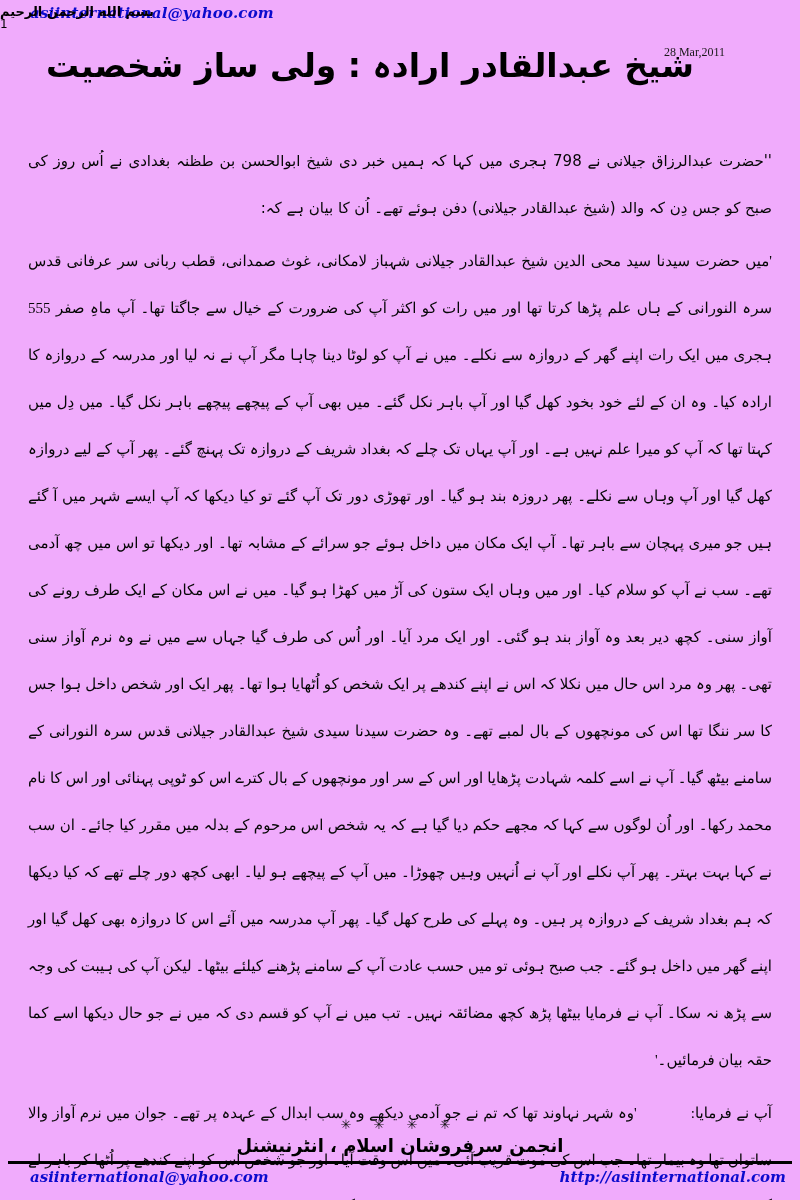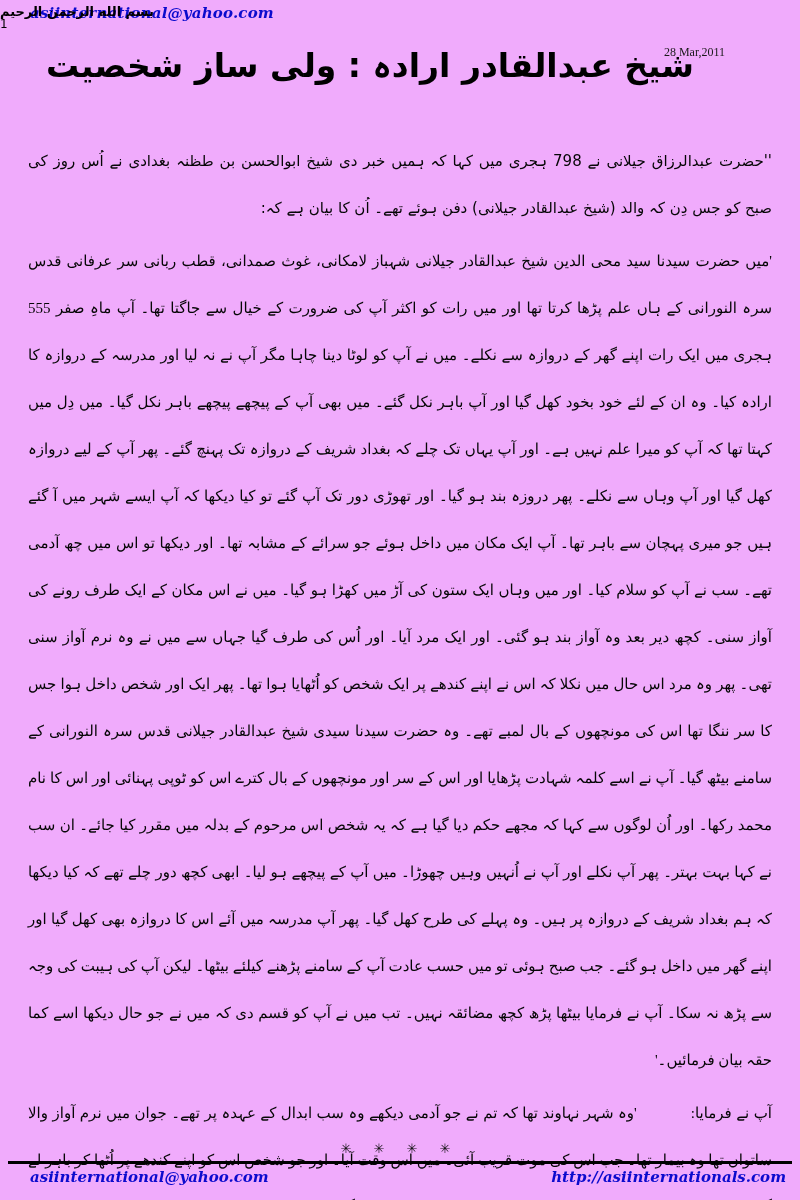--- a/index.html
+++ b/index.html
@@ -67,20 +67,21 @@
   <div class="page-title">شیخ عبدالقادر ارادہ : ولی ساز شخصیت</div>
 
   <div class="doc-body">
     <div class="urdu-para">''حضرت عبدالرزاق جیلانی نے 798 ہجری میں کہا کہ ہمیں خبر دی شیخ ابوالحسن بن طظنہ بغدادی نے اُس روز کی صبح کو جس دِن کہ والد (شیخ عبدالقادر جیلانی) دفن ہوئے تھے۔ اُن کا بیان ہے کہ:</div>
     <div class="urdu-para">'میں حضرت سیدنا سید محی الدین شیخ عبدالقادر جیلانی شہباز لامکانی، غوث صمدانی، قطب ربانی سر عرفانی قدس سرہ النورانی کے ہاں علم پڑھا کرتا تھا اور میں رات کو اکثر آپ کی ضرورت کے خیال سے جاگتا تھا۔ آپ ماہِ صفر 555 ہجری میں ایک رات اپنے گھر کے دروازہ سے نکلے۔ میں نے آپ کو لوٹا دینا چاہا مگر آپ نے نہ لیا اور مدرسہ کے دروازہ کا ارادہ کیا۔ وہ ان کے لئے خود بخود کھل گیا اور آپ باہر نکل گئے۔ میں بھی آپ کے پیچھے پیچھے باہر نکل گیا۔ میں دِل میں کہتا تھا کہ آپ کو میرا علم نہیں ہے۔ اور آپ یہاں تک چلے کہ بغداد شریف کے دروازہ تک پہنچ گئے۔ پھر آپ کے لیے دروازہ کھل گیا اور آپ وہاں سے نکلے۔ پھر دروزہ بند ہو گیا۔ اور تھوڑی دور تک آپ گئے تو کیا دیکھا کہ آپ ایسے شہر میں آ گئے ہیں جو میری پہچان سے باہر تھا۔ آپ ایک مکان میں داخل ہوئے جو سرائے کے مشابہ تھا۔ اور دیکھا تو اس میں چھ آدمی تھے۔ سب نے آپ کو سلام کیا۔ اور میں وہاں ایک ستون کی آڑ میں کھڑا ہو گیا۔ میں نے اس مکان کے ایک طرف رونے کی آواز سنی۔ کچھ دیر بعد وہ آواز بند ہو گئی۔ اور ایک مرد آیا۔ اور اُس کی طرف گیا جہاں سے میں نے وہ نرم آواز سنی تھی۔ پھر وہ مرد اس حال میں نکلا کہ اس نے اپنے کندھے پر ایک شخص کو اُٹھایا ہوا تھا۔ پھر ایک اور شخص داخل ہوا جس کا سر ننگا تھا اس کی مونچھوں کے بال لمبے تھے۔ وہ حضرت سیدنا سیدی شیخ عبدالقادر جیلانی قدس سرہ النورانی کے سامنے بیٹھ گیا۔ آپ نے اسے کلمہ شہادت پڑھایا اور اس کے سر اور مونچھوں کے بال کترے اس کو ٹوپی پہنائی اور اس کا نام محمد رکھا۔ اور اُن لوگوں سے کہا کہ مجھے حکم دیا گیا ہے کہ یہ شخص اس مرحوم کے بدلہ میں مقرر کیا جائے۔ ان سب نے کہا بہت بہتر۔ پھر آپ نکلے اور آپ نے اُنہیں وہیں چھوڑا۔ میں آپ کے پیچھے ہو لیا۔ ابھی کچھ دور چلے تھے کہ کیا دیکھا کہ ہم بغداد شریف کے دروازہ پر ہیں۔ وہ پہلے کی طرح کھل گیا۔ پھر آپ مدرسہ میں آئے اس کا دروازہ بھی کھل گیا اور اپنے گھر میں داخل ہو گئے۔ جب صبح ہوئی تو میں حسب عادت آپ کے سامنے پڑھنے کیلئے بیٹھا۔ لیکن آپ کی ہیبت کی وجہ سے پڑھ نہ سکا۔ آپ نے فرمایا بیٹھا پڑھ کچھ مضائقہ نہیں۔ تب میں نے آپ کو قسم دی کہ میں نے جو حال دیکھا اسے کما حقہ بیان فرمائیں۔'</div>
     <div class="urdu-para">آپ نے فرمایا:     'وہ شہر نہاوند تھا کہ تم نے جو آدمی دیکھے وہ سب ابدال کے عہدہ پر تھے۔ جوان میں نرم آواز والا ساتواں تھا وہ بیمار تھا۔ جب اس کی موت قریب آئی۔ میں اس وقت آیا۔ اور جو شخص اس کو اپنے کندھے پر اُٹھا کر باہر لے گیا تھا وہ ابوالعباس خضر علیہ السلام تھے۔ وہ اسے باہر اس لیے لے گئے تھے کہ اس کے غسل وغیرہ کا انتظام کریں۔ جس شخص کو میں نے کلمہ پڑھایا تھا وہ قسطنطنیہ (ترکی) کا مکین عیسائی تھا۔ مجھے حکم دیا گیا تھا کہ وہ اس فوت ہونے والے کا بدل اور قائم مقام بنایا جائے۔ اسے بلایا اور وہ میرے ہاتھ پر مسلمان ہوا۔ اب وہ ان میں سے ایک ہے۔'    حضرت سیدنا سید شیخ عبدالقادر جیلانی قطب ربانی غوث الصمدانی قدس سرہ النورانی نے مجھ سے عہد لیا تھا کہ میری زندگی میں یہ بات کسی کے سامنے منکشف نہ کرنا۔'' (امام ابوالحسن شطنوفی : بہجۃ الاسرار، صفحہ نمبر 225)</div>
   </div>
 
   <div class="footer">
     <div class="stars">✳ ✳ ✳ ✳</div>
+    <div class="organization">انجمن سرفروشان اسلام ، انٹرنیشنل</div>
     <div class="footer-rule"></div>
     <div class="footer-links">
       <span class="link">asiinternational@yahoo.com</span>
-      <span class="link">http://asiinternationals.com</span>
+      <span class="link">http://asiinternational.com</span>
     </div>
   </div>
 
 </div>
 
 </body></html>

